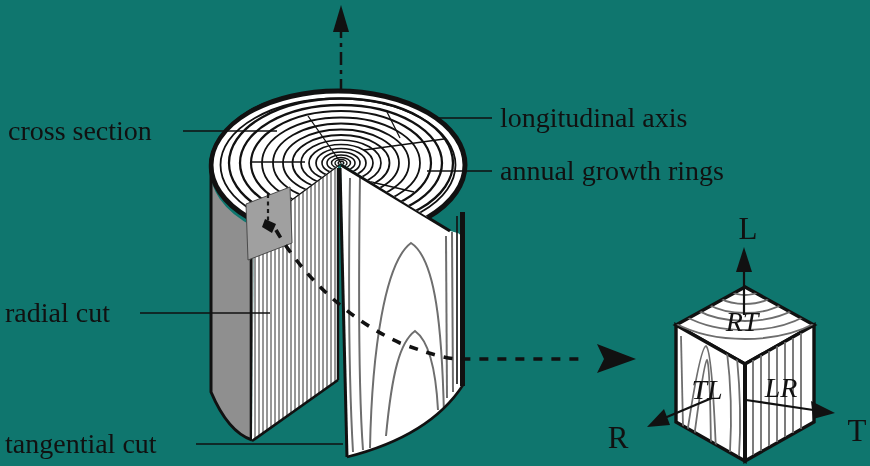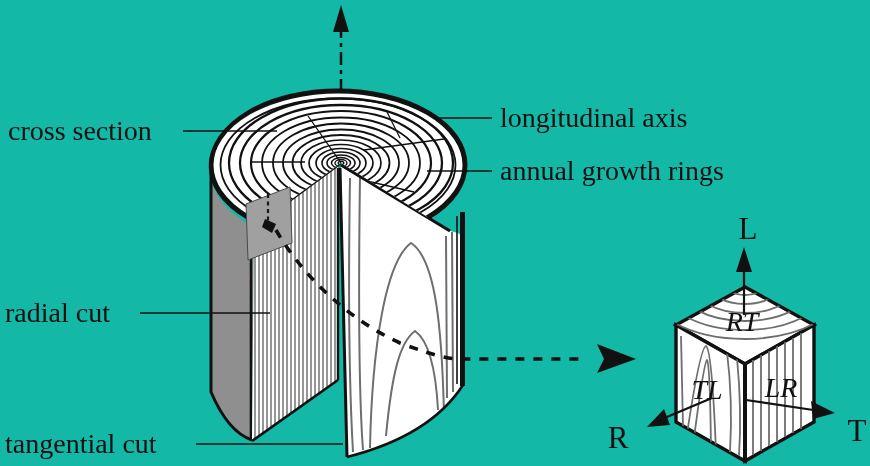--- a/index.html
+++ b/index.html
@@ -1,16 +1,16 @@
 <!DOCTYPE html>
 <html><head>
 <meta charset="utf-8">
 <style>
   html,body{margin:0;padding:0;background:#ffffff;}
-  .stage{position:relative;width:870px;height:466px;background:#14b8a6;overflow:hidden;
+  .stage{position:relative;width:870px;height:466px;background:#0f766e;overflow:hidden;
          font-family:"Liberation Serif","DejaVu Serif",serif;}
   svg{position:absolute;left:0;top:0;}
   text{fill:#111;}
   .lbl{font-size:28px;}
   .axis-lbl{font-size:31px;}
   .face-lbl{font-size:28px;font-style:italic;}
 </style>
 </head>
 <body>
 

